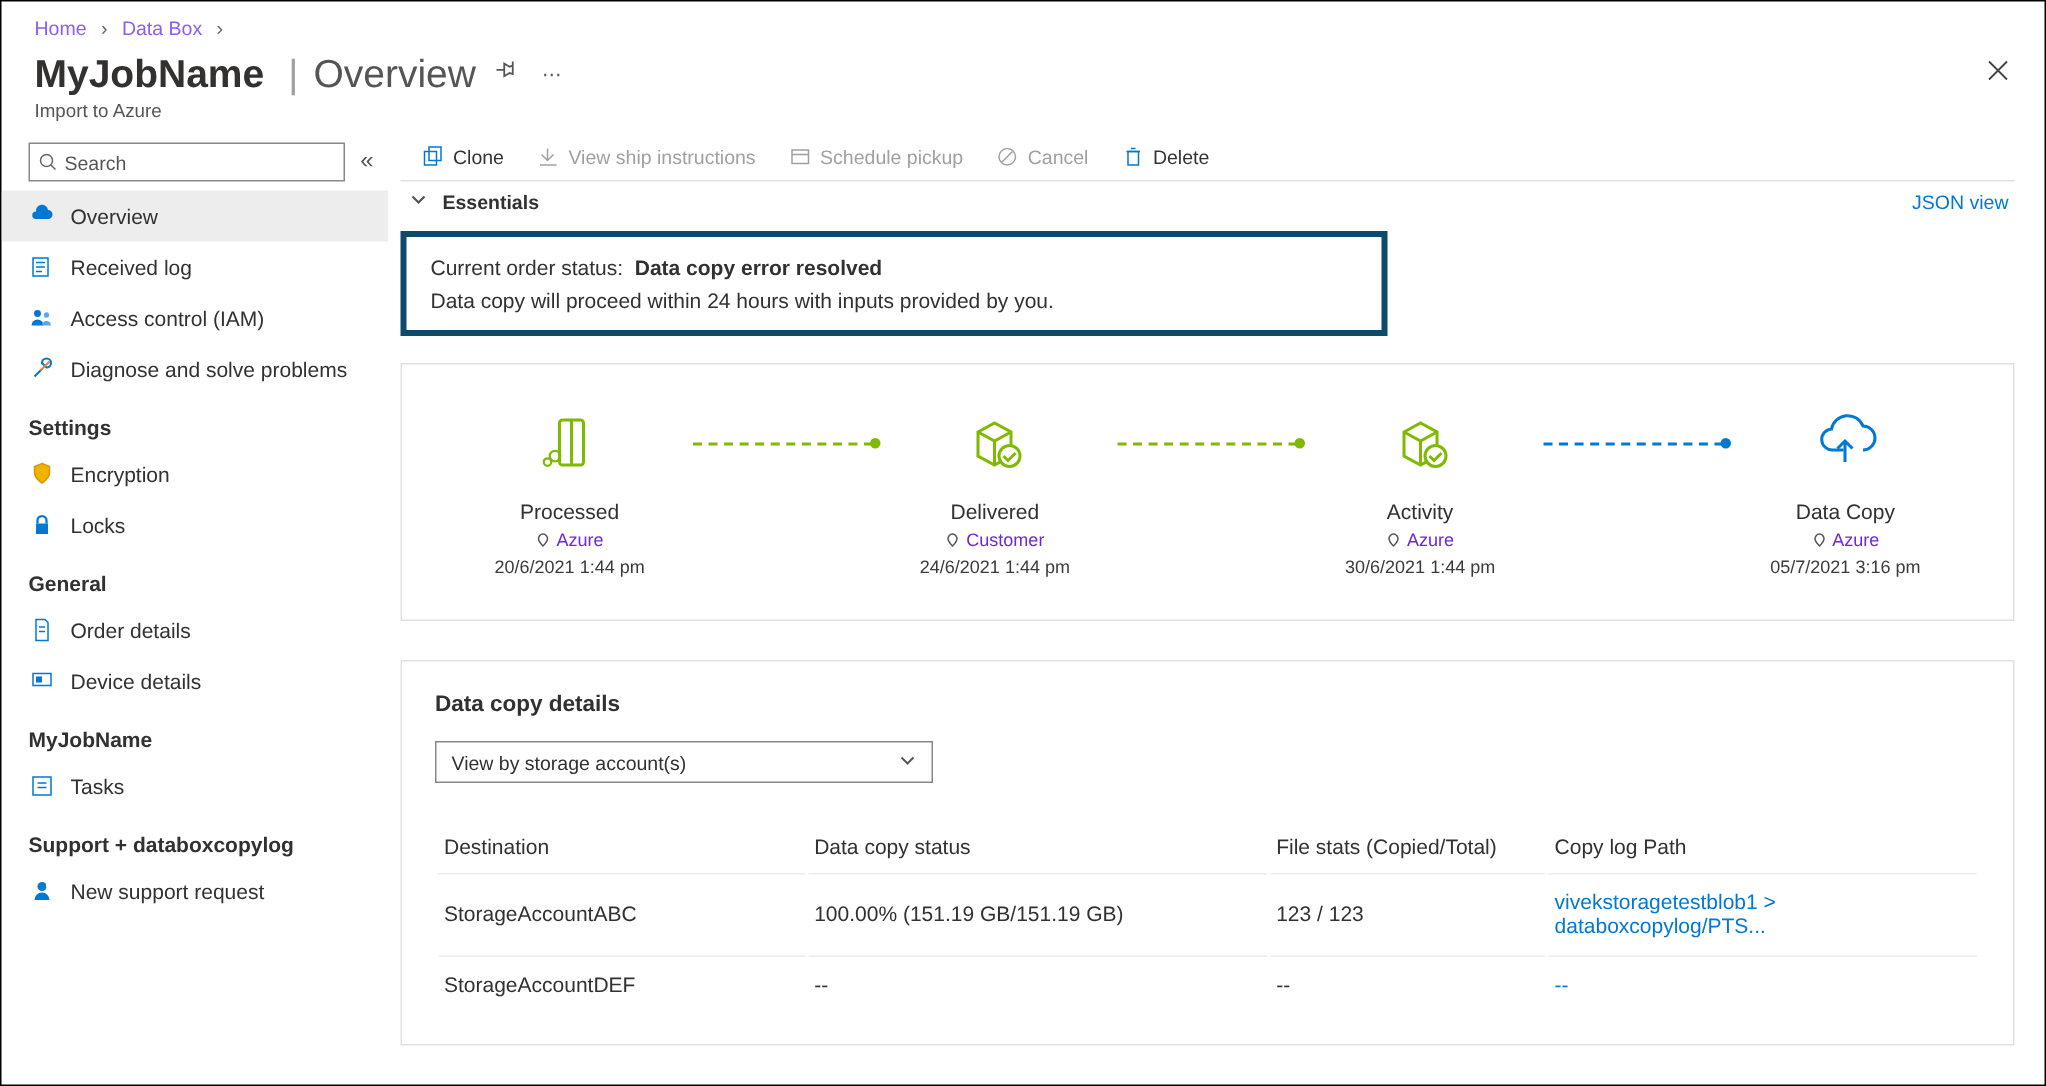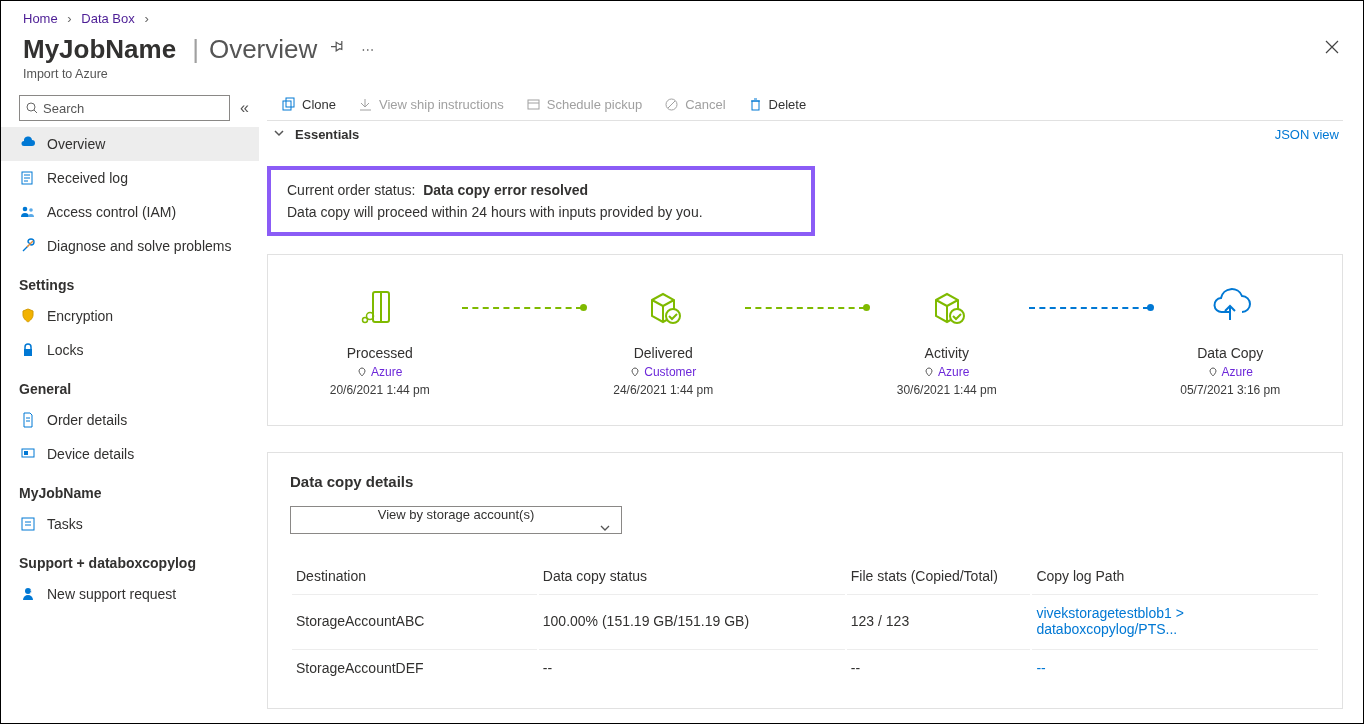--- a/index.html
+++ b/index.html
@@ -1,17 +1,17 @@
 <!DOCTYPE html>
 <html><head>
 <meta charset="utf-8">
 <style>
 * { box-sizing: border-box; margin: 0; padding: 0; }
 body { font-family: "Segoe UI", Arial, sans-serif; font-size: 13px; color: #323130; background: #fff; width: 1364px; height: 724px; border: 1px solid #000; overflow: hidden; }
-a { color: #4c1d95; text-decoration: none; }
+a { color: #8b5cf6; text-decoration: none; }
 
 .breadcrumb { padding: 10px 22px 4px; font-size: 13px; }
 .breadcrumb .sep { color: #666; margin: 0 6px; }
 
 .header { display: flex; align-items: center; padding: 4px 22px 2px; }
 .header h1 { font-size: 26px; font-weight: 600; margin-right: 6px; }
 .header .divider { font-size: 26px; color: #a0a0a0; font-weight: 300; margin: 0 10px; }
 .header .subtitle { font-size: 26px; font-weight: 400; color: #555; }
 .header .pin-icon, .header .more-icon { margin-left: 14px; color: #555; cursor: pointer; }
 .header .close-icon { margin-left: auto; font-size: 20px; color: #555; cursor: pointer; }
@@ -33,40 +33,40 @@
 .main { flex: 1; padding: 0 20px 20px 8px; overflow: auto; }
 .toolbar { display: flex; align-items: center; gap: 22px; padding: 6px 0 8px 14px; }
 .tool { display: flex; align-items: center; gap: 6px; cursor: pointer; color: #333; }
 .tool.disabled { color: #a0a0a0; cursor: default; }
 
 .essentials-bar { display: flex; align-items: center; padding: 6px 4px 6px 6px; border-top: 1px solid #e1e1e1; }
 .essentials-bar .chev { margin-right: 10px; color: #555; }
 .essentials-bar .title { font-weight: 600; }
 .essentials-bar .json { margin-left: auto; color: #0078d4; cursor: pointer; }
 
-.highlight-box { border: 4px solid #8b5cf6; padding: 12px 16px; margin: 18px 0 18px 0; width: 548px; }
+.highlight-box { border: 4px solid #0c4a6e; padding: 12px 16px; margin: 6px 0 18px 0; width: 658px; }
 .highlight-box .line1 { font-size: 14px; }
 .highlight-box .line1 b { font-weight: 600; }
 .highlight-box .line2 { margin-top: 6px; font-size: 14px; }
 
 .workflow-box { border: 1px solid #e1e1e1; padding: 28px 30px; }
 .workflow { display: flex; align-items: flex-start; justify-content: space-around; }
 .step { flex: 1; text-align: center; position: relative; }
 .step .icon-wrap { height: 48px; display: flex; align-items: center; justify-content: center; }
 .step .label { margin-top: 14px; font-size: 14px; }
 .step .loc { margin-top: 4px; font-size: 12px; color: #6d28d9; display: flex; align-items: center; justify-content: center; gap: 4px; }
 .step .time { margin-top: 4px; font-size: 12px; color: #3b3b3b; }
 .connector { flex: 0 0 120px; height: 1px; border-top: 2px dashed #7fba00; margin-top: 24px; position: relative; }
 .connector.blue { border-top-color: #0078d4; }
 .connector::after { content: ''; position: absolute; right: -5px; top: -5px; width: 7px; height: 7px; background: #7fba00; border-radius: 50%; }
 .connector.blue::after { background: #0078d4; }
 
 .details-box { border: 1px solid #e1e1e1; padding: 20px 22px; margin-top: 26px; }
 .details-box h3 { font-weight: 600; font-size: 15px; margin-bottom: 16px; }
-.select-box { border: 1px solid #8a8886; height: 28px; width: 332px; display: flex; align-items: center; padding: 0 10px; cursor: pointer; margin-bottom: 24px; flex-direction: column; }
+.select-box { border: 1px solid #8a8886; height: 28px; width: 332px; display: flex; align-items: center; padding: 0 10px; cursor: pointer; margin-bottom: 24px; }
 .select-box .chev-down { margin-left: auto; color: #555; }
 
 .data-table { width: 100%; }
 .data-table th { text-align: left; font-weight: 400; font-size: 14px; padding: 8px 4px; }
 .data-table td { padding: 10px 4px; font-size: 14px; border-top: 1px solid #ededed; }
 .data-table a { color: #0078d4; }
 </style>
 </head>
 <body>
 

